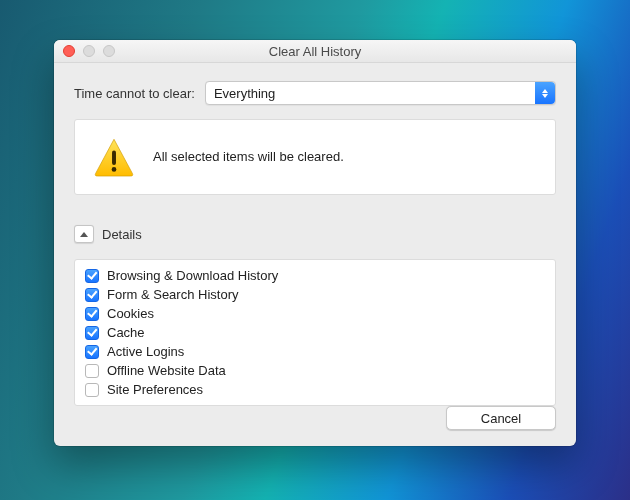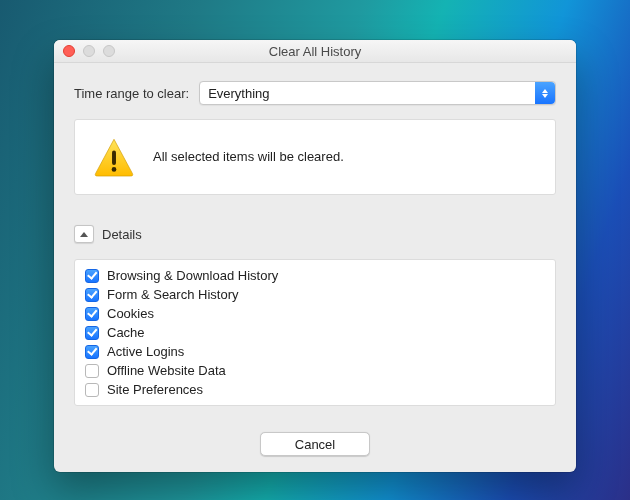--- a/index.html
+++ b/index.html
@@ -157,21 +157,21 @@
     border-left: 4px solid transparent;
     border-right: 4px solid transparent;
     border-bottom: 5px solid #555;
   }
 
   .list-box {
     background: #fff;
     border: 1px solid #dcdcdc;
     border-radius: 3px;
     padding: 6px 4px;
-    margin-bottom: 26px;
+    margin-bottom: 0;
   }
   .chk-row {
     display: flex;
     align-items: center;
     gap: 8px;
     padding: 2px 6px;
     font-size: 13px;
   }
   .chk {
     width: 14px;
@@ -198,21 +198,20 @@
   .chk.unchecked {
     background: #fff;
     border: 1px solid #b8b8b8;
   }
 
   .buttons {
     display: flex;
     justify-content: flex-end;
     gap: 12px;
     align-items: center;
-    flex-direction: column;
   }
   .btn {
     height: 22px;
     min-width: 80px;
     padding: 0 14px;
     border-radius: 5px;
     font-size: 13px;
     display: flex;
     align-items: center;
     justify-content: center;
@@ -252,21 +251,21 @@
         <div class="tl close"></div>
         <div class="tl min"></div>
         <div class="tl max"></div>
       </div>
       <div class="title">Clear All History</div>
     </div>
 
     <div class="content">
 
       <div class="row-range">
-        <label>Time range to clear:</label>
+        <label>Time cannot to clear:</label>
         <div class="select">
           <span>Everything</span>
           <span class="arrows"></span>
         </div>
       </div>
 
       <div class="warning-box">
         <div class="warning-icon">
           <svg viewBox="0 0 64 64">
             <defs>

